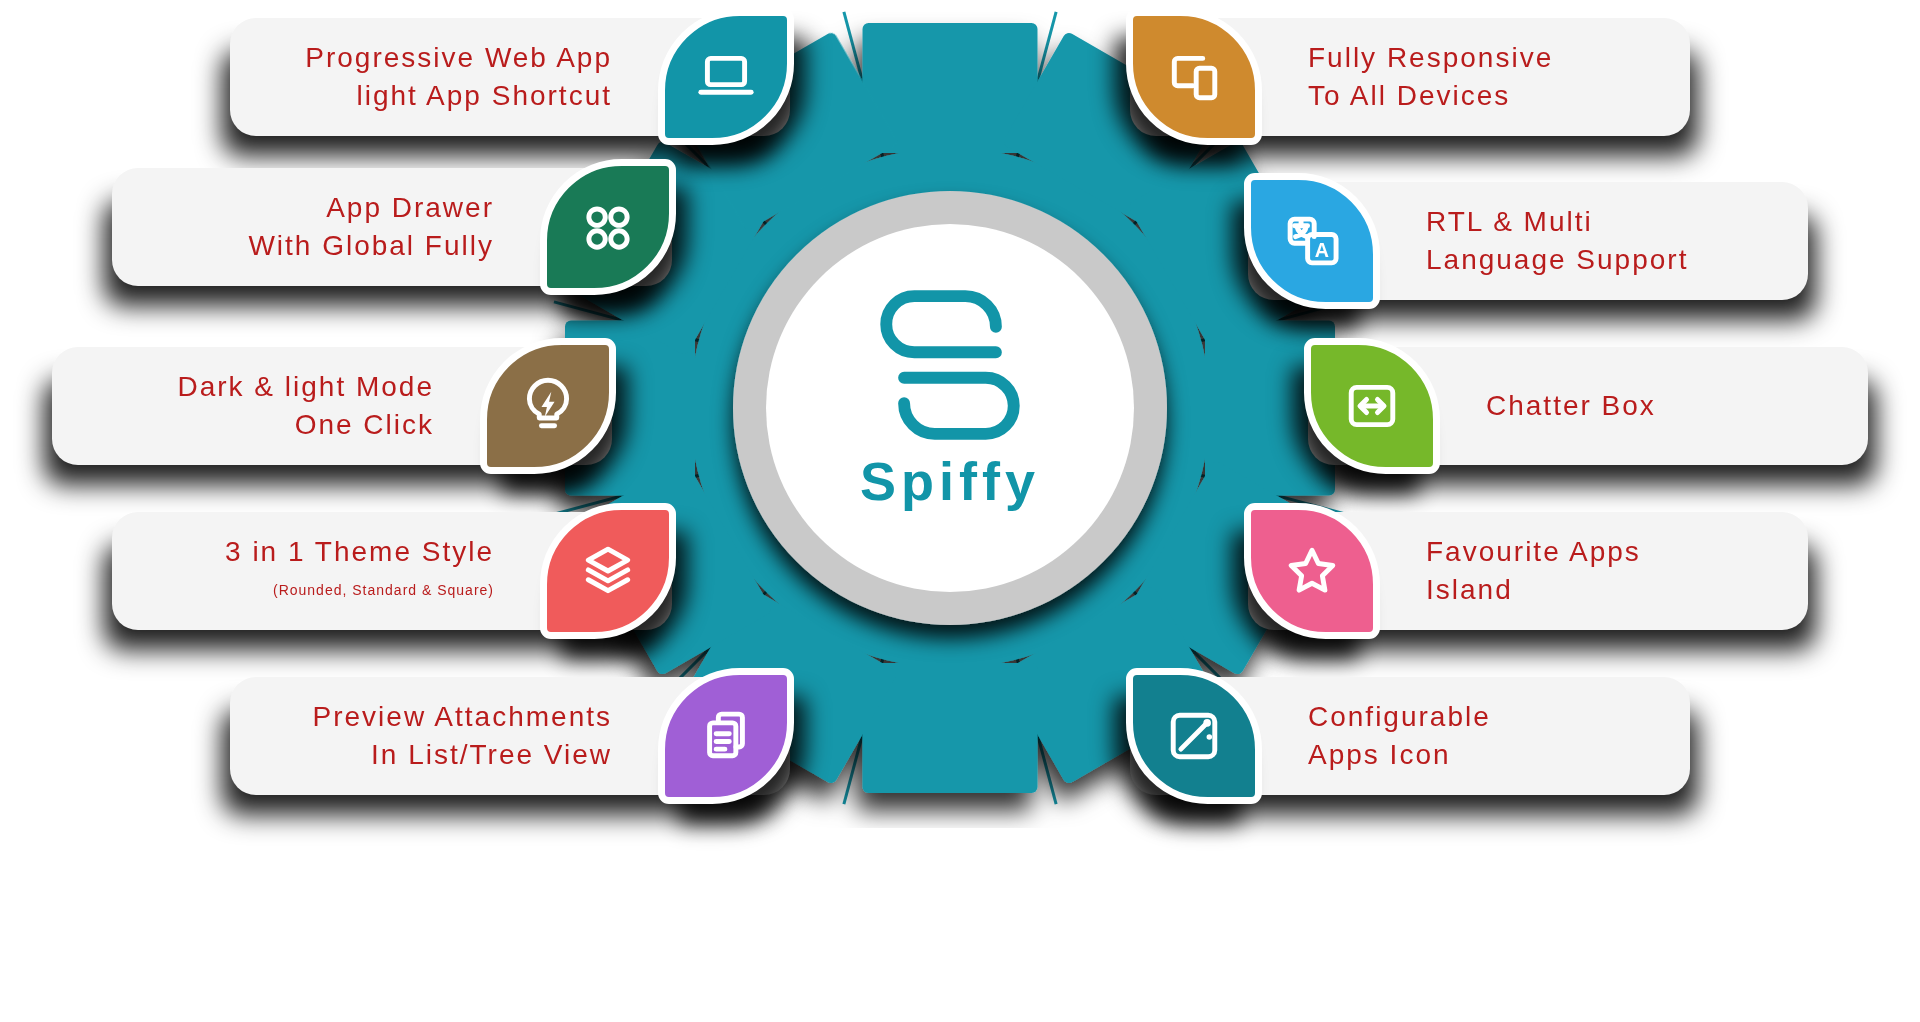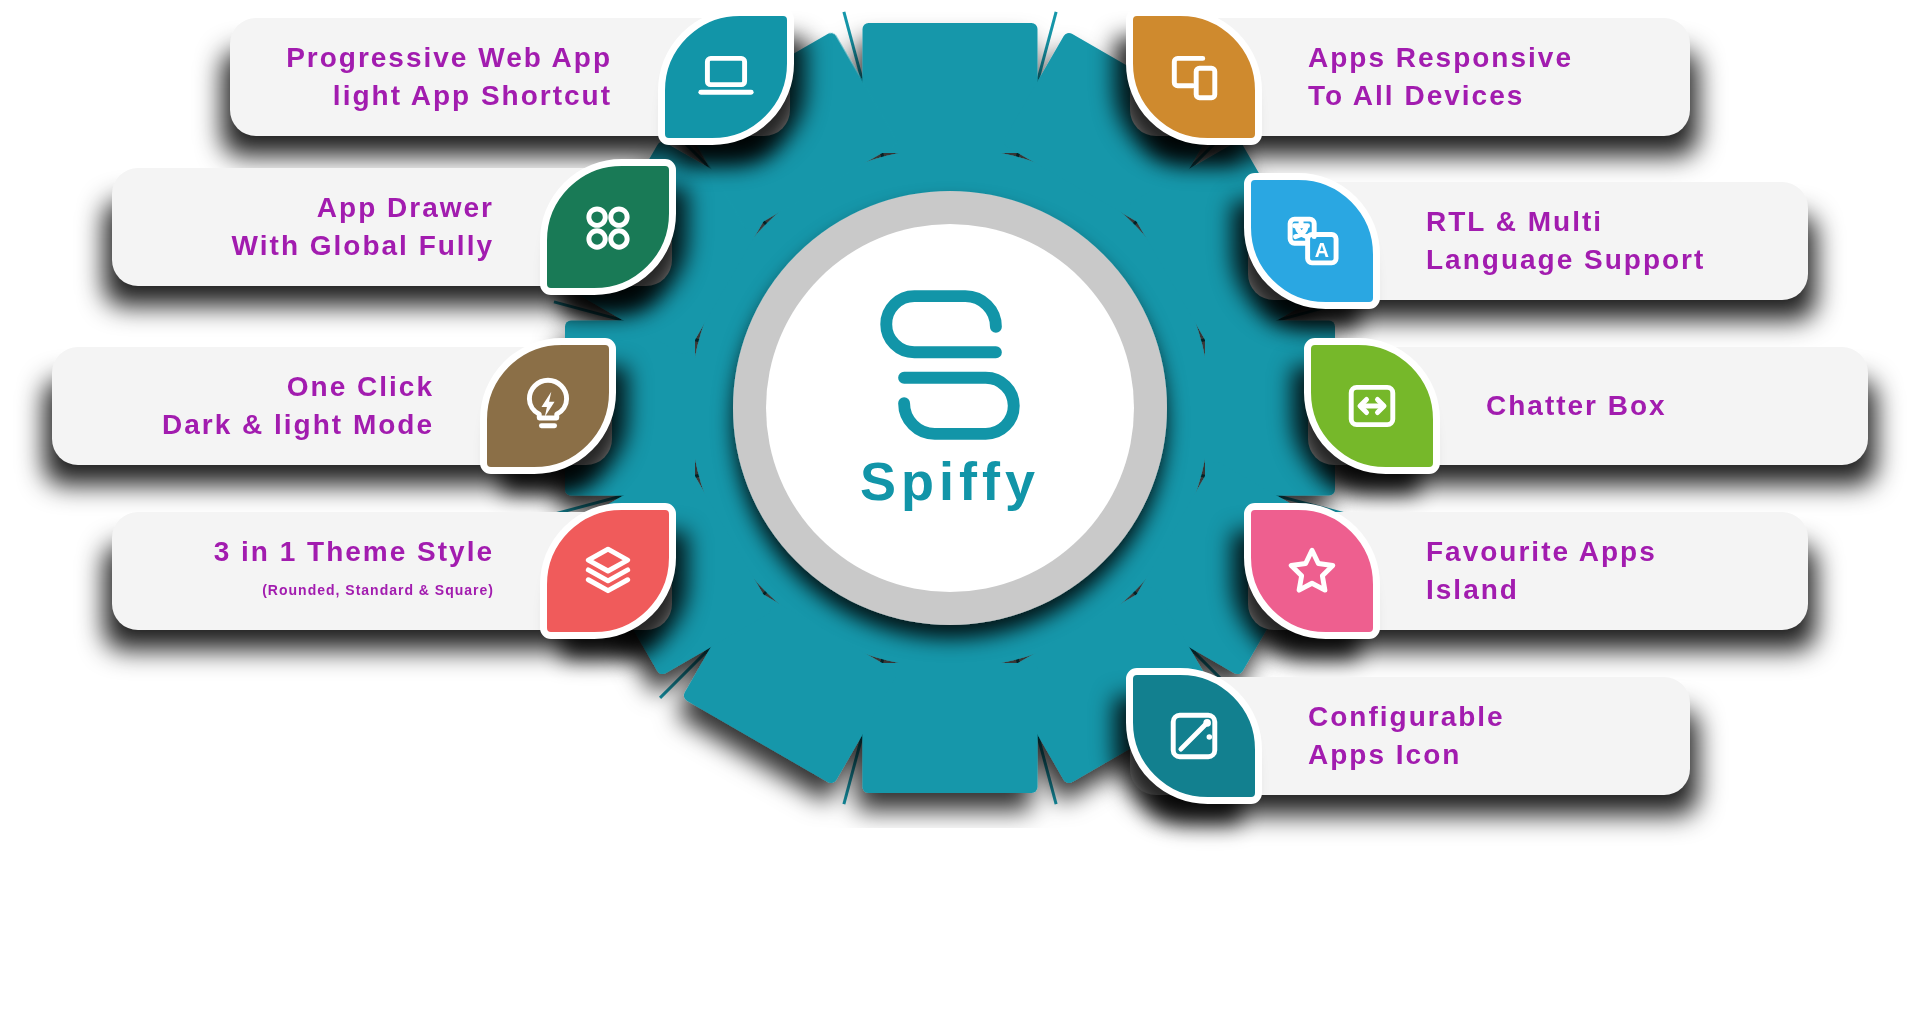--- a/index.html
+++ b/index.html
@@ -2,22 +2,22 @@
 <html><head>
 <meta charset="utf-8">
 <style>
   html,body{margin:0;padding:0;background:#fff;}
   .stage{position:relative;width:1920px;height:1022px;background:#ffffff;overflow:hidden;
          font-family:"Liberation Sans",sans-serif;}
   .center-art{position:absolute;left:530px;top:-12px;}
   .card{position:absolute;width:560px;height:118px;background:#f4f4f4;border-radius:26px;}
   .card.left{box-shadow:-14px 26px 26px -6px rgba(0,0,0,0.88);}
   .card.right{box-shadow:14px 26px 26px -6px rgba(0,0,0,0.88);}
-  .label{position:absolute;top:50%;transform:translateY(-50%);font-weight:700;font-size:28px;
-         letter-spacing:2px;color:#a21caf;line-height:38px;}
+  .label{position:absolute;top:50%;transform:translateY(-50%);font-weight:400;font-size:28px;
+         letter-spacing:2px;color:#b91c1c;line-height:38px;}
   .card.left .label{left:12px;right:178px;text-align:right;}
   .card.right .label{left:178px;right:12px;text-align:left;}
   .label span{display:block;}
   .label .small-line{font-size:14px;letter-spacing:1px;}
   .badge{position:absolute;top:-9px;width:136px;height:136px;border:7px solid #ffffff;
          box-sizing:border-box;display:flex;align-items:center;justify-content:center;}
   .card.left .badge{right:-4px;border-radius:60% 8% 60% 8%;
          box-shadow:16px 24px 22px -4px rgba(0,0,0,0.85);}
   .card.right .badge{left:-4px;border-radius:8% 60% 8% 60%;
          box-shadow:-16px 24px 22px -4px rgba(0,0,0,0.85);}
@@ -105,22 +105,22 @@
         <circle class="ic" stroke-width="5" cx="22" cy="23" r="7.5"></circle>
         <circle class="ic" stroke-width="5" cx="42" cy="23" r="7.5"></circle>
         <circle class="ic" stroke-width="5" cx="22" cy="43" r="7.5"></circle>
         <circle class="ic" stroke-width="5" cx="42" cy="43" r="7.5"></circle>
       </svg>
     </div>
   </div>
 
   <div class="card left" style="left:52px;top:347px">
     <div class="label">
+      <span>Dark &amp; light Mode</span>
       <span>One Click</span>
-      <span>Dark &amp; light Mode</span>
     </div>
     <div class="badge" style="background: rgb(139, 111, 71);">
       <svg viewBox="0 0 64 64">
         <path class="ic" d="M24 43 v-3.5 c-5.5 -3 -9 -8.5 -9 -14 a17 17 0 0 1 34 0 c0 5.5 -3.5 11 -9 14 V43 z"></path>
         <path class="ic" d="M26 50 h12"></path>
         <polygon class="fc" points="35,19 26,33 31,33 29,42 38,28 33,28"></polygon>
       </svg>
     </div>
   </div>
 
@@ -131,24 +131,37 @@
     </div>
     <div class="badge" style="background: rgb(240, 91, 91);">
       <svg viewBox="0 0 64 64">
         <polygon class="ic" points="32,12 50,22 32,32 14,22"></polygon>
         <polyline class="ic" points="14,31 32,41 50,31"></polyline>
         <polyline class="ic" points="14,40 32,50 50,40"></polyline>
       </svg>
     </div>
   </div>
 
+  <div class="card left" style="left:230px;top:677px">
+    <div class="label">
+      <span>Preview Attachments</span>
+      <span>In List/Tree View</span>
+    </div>
+    <div class="badge" style="background: rgb(160, 95, 214);">
+      <svg viewBox="0 0 64 64">
+        <path class="ic" d="M25 18 v-3 a3 3 0 0 1 3 -3 h16 a3 3 0 0 1 3 3 v24 a3 3 0 0 1 -3 3 h-3"></path>
+        <rect class="ic" x="17" y="20" width="24" height="30" rx="3"></rect>
+        <path class="ic" d="M23 30 h12 M23 37 h12 M23 44 h8"></path>
+      </svg>
+    </div>
+  </div>
 
   <div class="card right" style="left:1130px;top:18px">
     <div class="label">
-      <span>Apps Responsive</span>
+      <span>Fully Responsive</span>
       <span>To All Devices</span>
     </div>
     <div class="badge" style="background: rgb(207, 138, 46);">
       <svg viewBox="0 0 64 64">
         <path class="ic" d="M40 15 h-23 a3 3 0 0 0 -3 3 v19 a3 3 0 0 0 3 3 h14"></path>
         <rect class="ic" x="34" y="24" width="17" height="27" rx="3"></rect>
       </svg>
     </div>
   </div>
 

